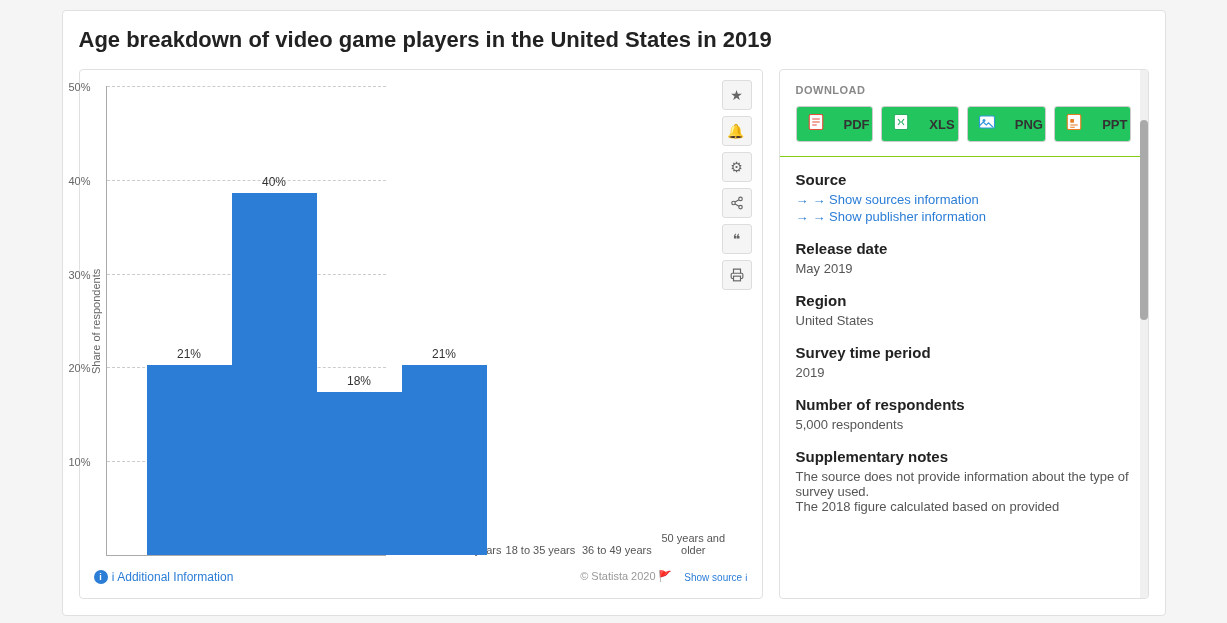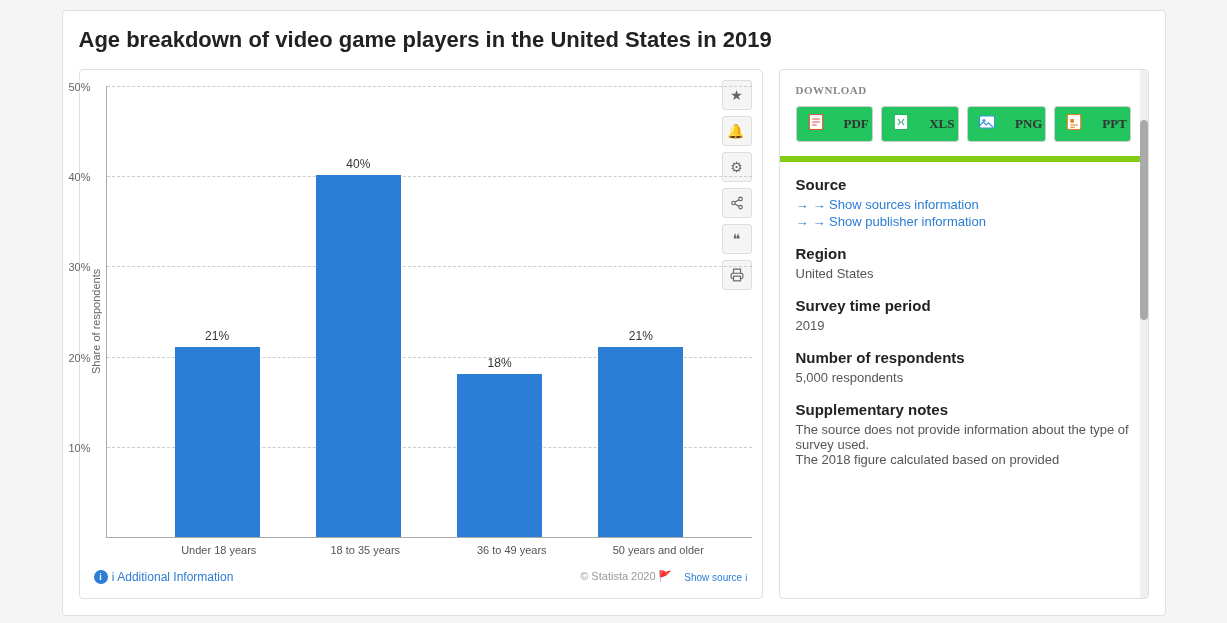--- a/index.html
+++ b/index.html
@@ -49,21 +49,21 @@
       transform: rotate(180deg);
       font-size: 11px;
       color: #666;
       margin-right: 4px;
       text-align: center;
       white-space: nowrap;
     }
     .chart-inner {
       flex: 1;
       display: flex;
-      flex-direction: column;
+      flex-direction: row;
     }
     .chart-grid {
       flex: 1;
       position: relative;
       border-left: 1px solid #aaa;
       border-bottom: 1px solid #aaa;
     }
     
     .grid-line {
       position: absolute;
@@ -171,22 +171,21 @@
       width: 370px;
       background: #fff;
       border: 1px solid #e0e0e0;
       border-radius: 4px;
       display: flex;
       flex-direction: column;
     }
     
     .download-section {
       padding: 14px 16px;
-      border-bottom: 6px solid #84cc16;
-      font-family: Liberation Serif, serif;
+      border-bottom: 1px solid #84cc16;
     }
     .download-title {
       font-size: 11px;
       font-weight: bold;
       color: #888;
       letter-spacing: 0.5px;
       margin-bottom: 10px;
     }
     .download-buttons {
       display: flex;
@@ -427,20 +426,24 @@
           <div class="info-link">
             <span>→</span>
             <span style="color:#2b7dd6;">→ Show sources information</span>
           </div>
           <div class="info-link">
             <span>→</span>
             <span style="color:#2b7dd6;">→ Show publisher information</span>
           </div>
         </div>
 
+        <div class="info-row">
+          <div class="info-label">Release date</div>
+          <div class="info-value">May 2019</div>
+        </div>
 
         <div class="info-row">
           <div class="info-label">Region</div>
           <div class="info-value">United States</div>
         </div>
 
         <div class="info-row">
           <div class="info-label">Survey time period</div>
           <div class="info-value">2019</div>
         </div>

